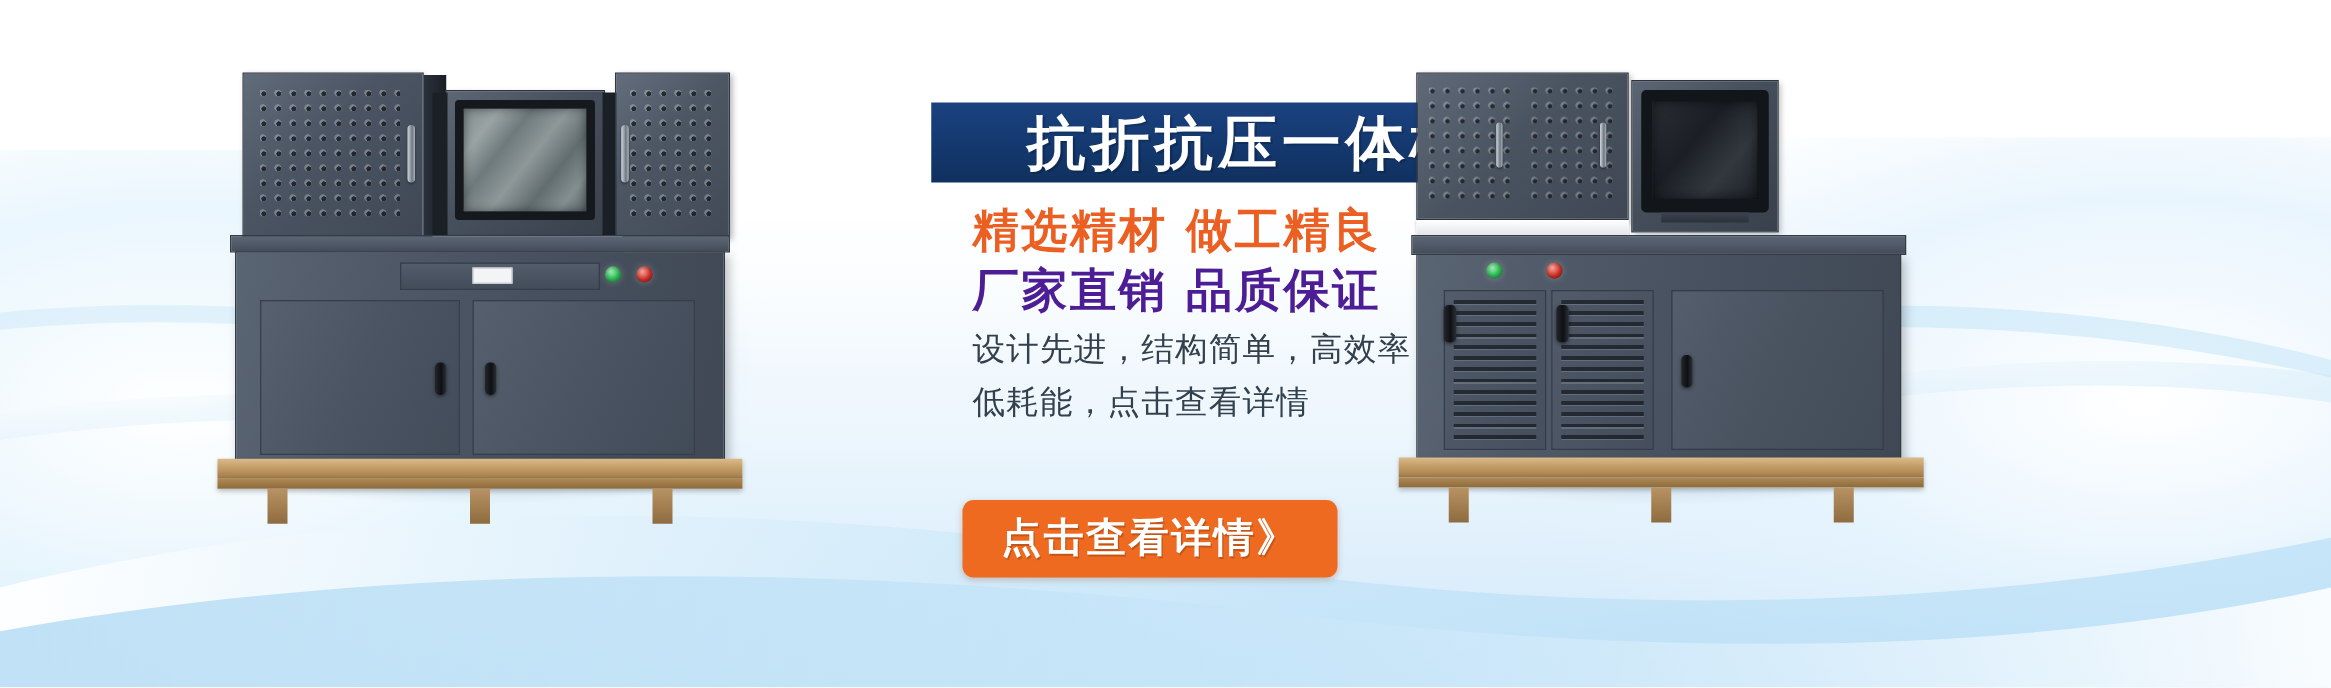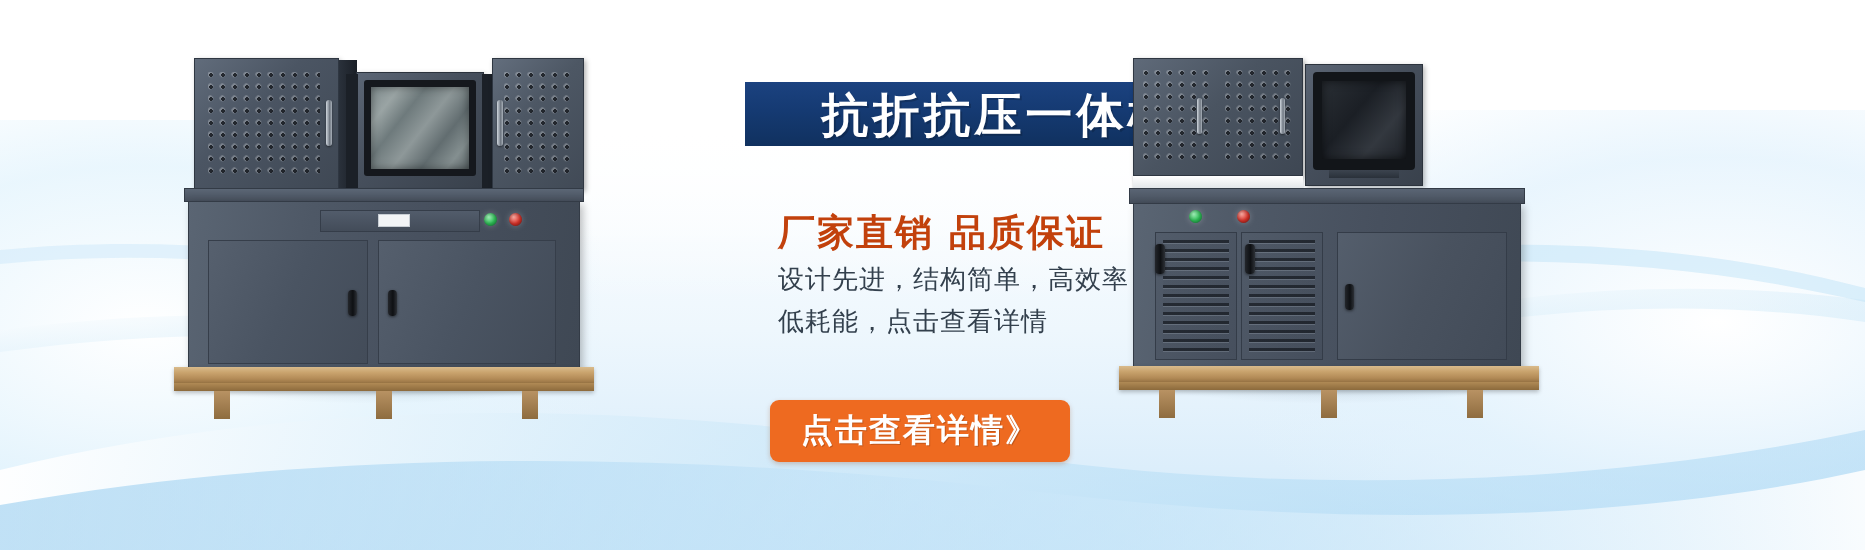--- a/index.html
+++ b/index.html
@@ -77,21 +77,21 @@
     color:#ffffff;font-size:47px;font-weight:bold;letter-spacing:4px;
     line-height:1;white-space:nowrap;
     text-shadow:2px 2px 0 rgba(0,0,0,.18);
   }
   .line-orange{
     position:absolute;left:778px;top:160px;width:560px;
     color:#ec5f23;font-size:37px;font-weight:bold;letter-spacing:2px;white-space:nowrap;
   }
   .line-blue{
     position:absolute;left:778px;top:208px;width:560px;
-    color:#c2410c;font-size:37px;font-weight:bold;letter-spacing:2px;white-space:nowrap;
+    color:#4c1d95;font-size:37px;font-weight:bold;letter-spacing:2px;white-space:nowrap;
   }
   .desc1{
     position:absolute;left:778px;top:262px;width:620px;
     color:#33404d;font-size:26px;letter-spacing:1px;white-space:nowrap;
   }
   .desc2{
     position:absolute;left:778px;top:304px;width:620px;
     color:#33404d;font-size:26px;letter-spacing:1px;white-space:nowrap;
   }
   .cta{
@@ -207,20 +207,21 @@
                 background:linear-gradient(180deg,#b08a55,#8c6a3c);"></div>
     <div class="pallet-leg" style="left:54px;top:347px;width:16px;height:28px;"></div>
     <div class="pallet-leg" style="left:216px;top:347px;width:16px;height:28px;"></div>
     <div class="pallet-leg" style="left:362px;top:347px;width:16px;height:28px;"></div>
   </div>
 
   <div class="title-bar">
     <span class="title-text">抗折抗压一体机</span>
   </div>
 
+  <div class="line-orange">精选精材 做工精良</div>
 
   <div class="line-blue">厂家直销  品质保证</div>
 
   <div class="desc1">设计先进，结构简单，高效率，</div>
 
   <div class="desc2">低耗能，点击查看详情</div>
 
   <button class="cta">
     <span class="cta-text">点击查看详情》</span>
   </button>

